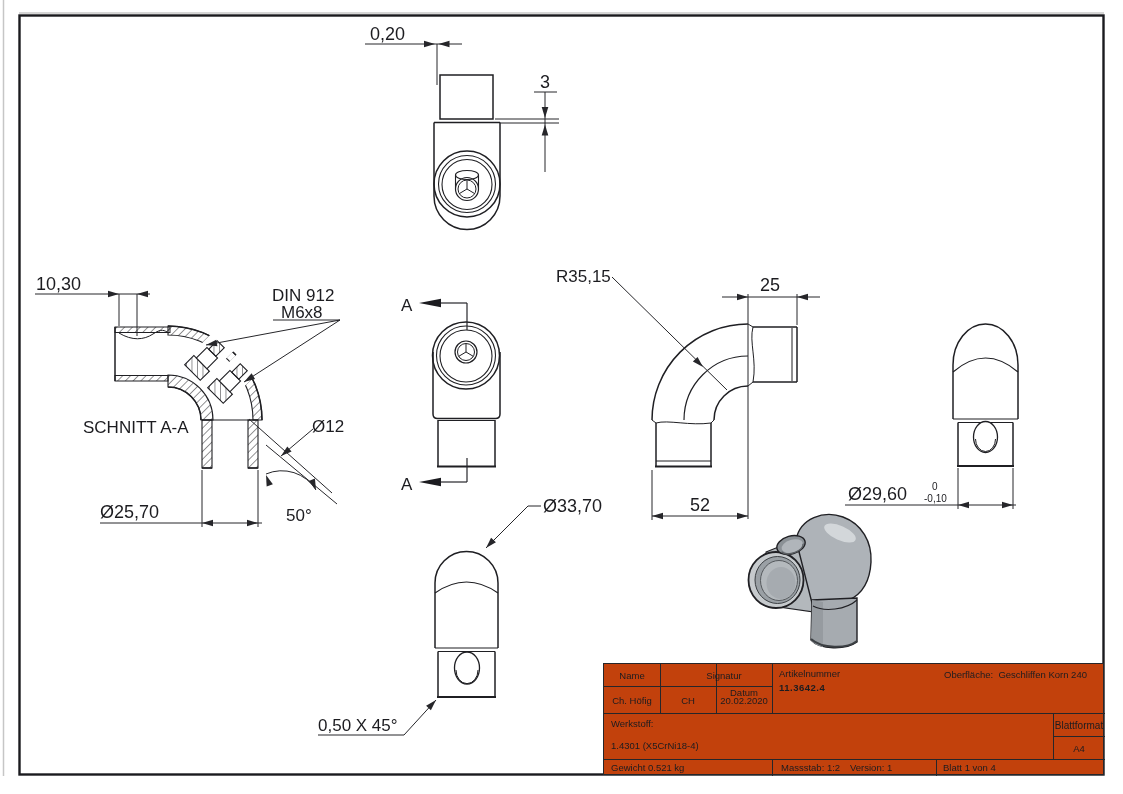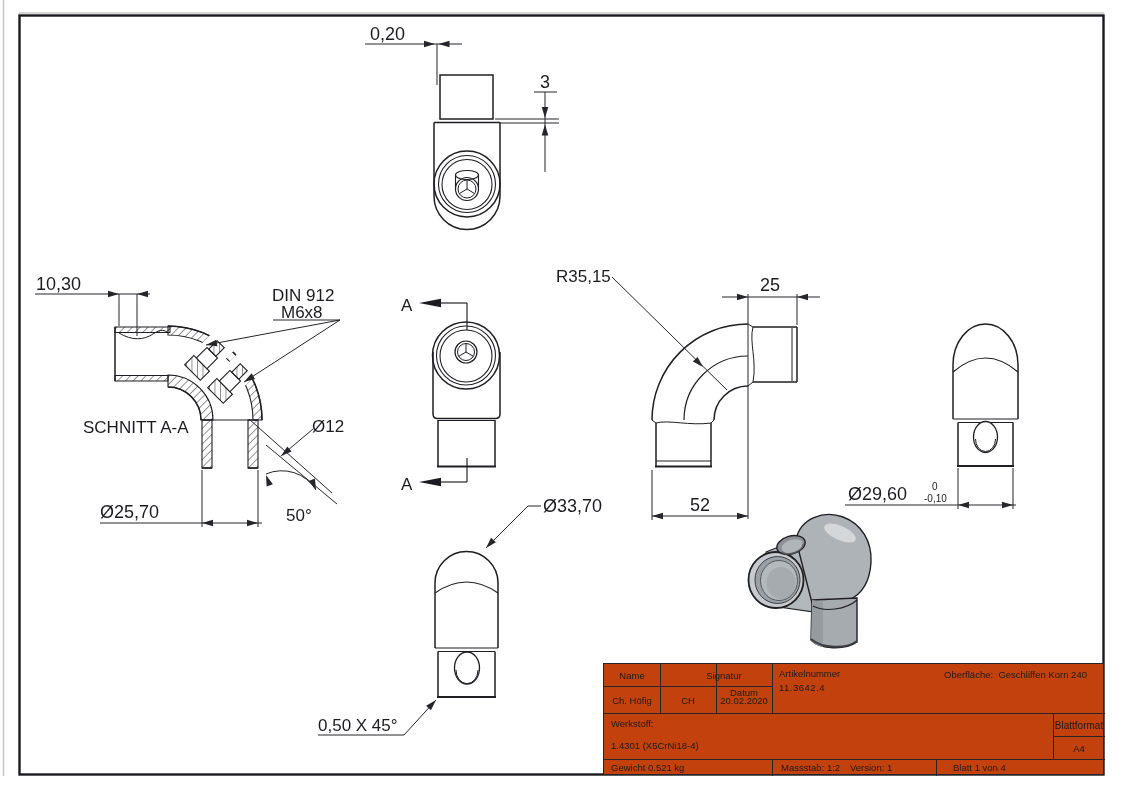--- a/index.html
+++ b/index.html
@@ -11,21 +11,21 @@
   .dimtxt2{font-size:17px;}
   .toltxt{font-size:10px;}
   
   .tb{position:absolute;left:603px;top:663px;width:501px;height:112px;
       border:1.6px solid #26262a;box-sizing:border-box;background:#c2410c;color:#1c1c20;}
   .tb .hl,.tb .vl{position:absolute;background:#26262a;}
   .tb .hl{height:1.3px;}
   .tb .vl{width:1.3px;}
   .tb .cell{position:absolute;font-size:9.5px;white-space:nowrap;}
   .tb .ctr{transform:translate(-50%,-50%);}
-  .artnum{font-size:20px;font-weight:400;letter-spacing:.5px;}
+  .artnum{font-size:20px;font-weight:700;letter-spacing:.5px;}
   .a4{font-size:16px;}
 </style>
 </head>
 <body>
 
 <div id="stage">
 
 <svg id="linework" width="1123" height="794" viewBox="0 0 1123 794">
   <defs>
     <pattern id="hat" width="5.5" height="5.5" patternUnits="userSpaceOnUse" patternTransform="rotate(45)">
@@ -311,16 +311,16 @@
 
   <div class="cell" style="left:7px;top:54px;">Werkstoff:</div>
   <div class="cell" style="left:7px;top:76px;">1.4301 (X5CrNi18-4)</div>
 
   <div class="cell ctr" style="left:475px;top:61px;font-size:10px;">Blattformat</div>
   <div class="cell ctr a4" style="left:475px;top:84px;">A4</div>
 
   <div class="cell" style="left:7px;top:98px;">Gewicht 0.521 kg</div>
   <div class="cell" style="left:177px;top:98px;">Massstab: 1:2</div>
   <div class="cell" style="left:246px;top:98px;">Version: 1</div>
-  <div class="cell" style="left:349px;top:98px;">Blatt 1 von 4</div>
+  <div class="cell" style="left:339px;top:98px;">Blatt 1 von 4</div>
 </div>
 
 </div>
 
 </body></html>

